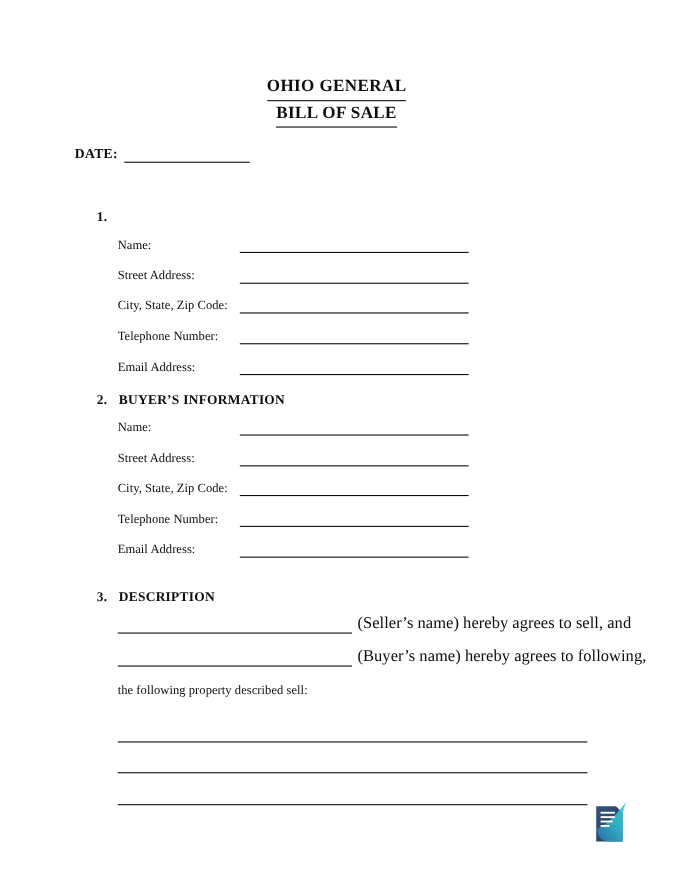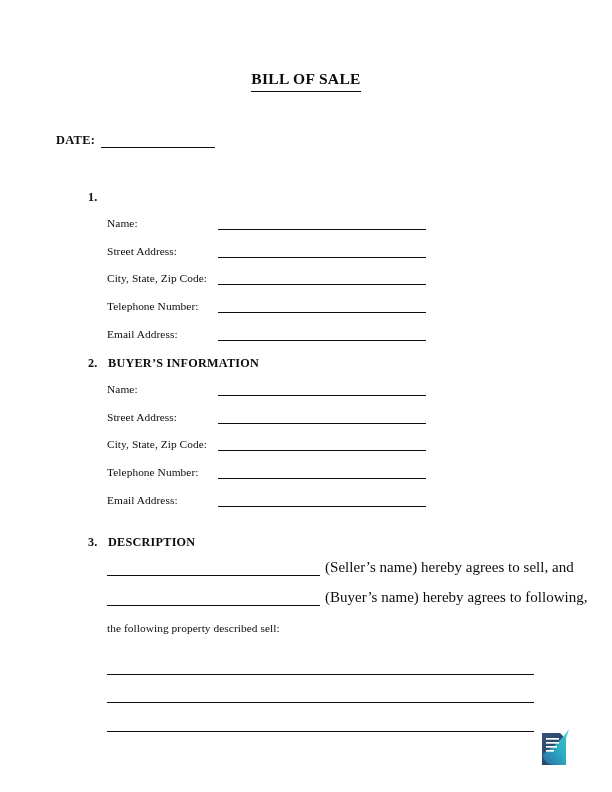--- a/index.html
+++ b/index.html
@@ -40,21 +40,21 @@
     letter-spacing: 0.35px;
     line-height: 22px;
     border-bottom: 1.4px solid #0d0d0d;
     padding-bottom: 1px;
   }
   .title-row { display: block; }
 
   
   .date-row {
     position: absolute;
-    left: 56px;
+    left: 68px;
     top: 133px;
     display: flex;
     align-items: flex-end;
   }
   .date-label {
     font-size: 12.4px;
     font-weight: bold;
     letter-spacing: 0.3px;
     line-height: 15px;
   }
@@ -180,20 +180,23 @@
     height: 44px;
   }
   .logo svg { display: block; }
 </style>
 </head>
 <body>
 
 <div class="page">
 
   <div class="title-block">
+    <span class="title-row">
+      <span class="title-line">OHIO GENERAL</span>
+    </span>
     <span class="title-row">
       <span class="title-line">BILL OF SALE</span>
     </span>
   </div>
 
   <div class="date-row">
     <span class="date-label">DATE:</span>
     <span class="date-blank"></span>
   </div>
 

